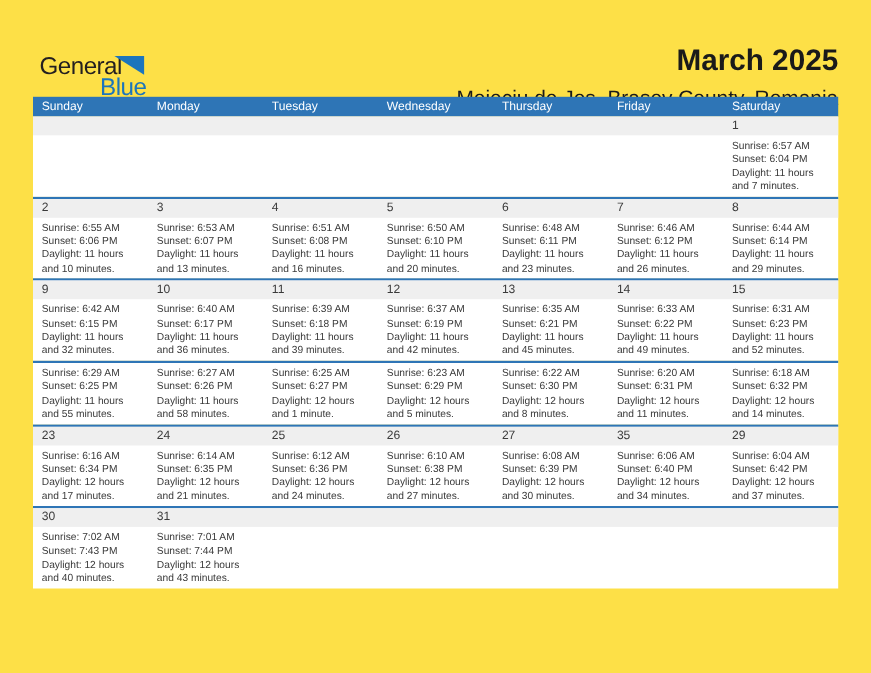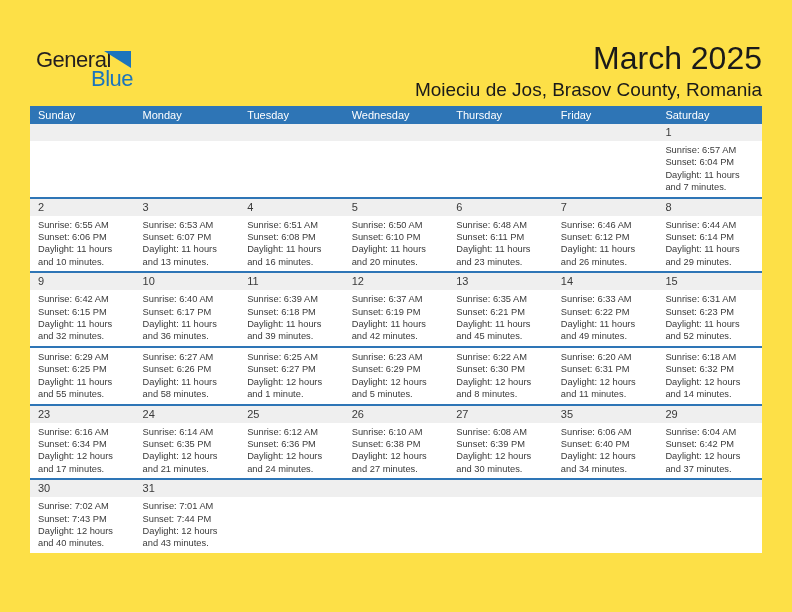--- a/index.html
+++ b/index.html
@@ -6,24 +6,24 @@
   .page{
     position:relative;width:792px;height:612px;background:#fde047;overflow:hidden;
     font-family:"Liberation Sans","DejaVu Sans",sans-serif;color:#3a3a3a;
   }
   
   .logo{position:absolute;left:36px;top:47px;width:130px;height:46px;}
   .logo-general{position:absolute;left:0;top:0;font-size:22px;color:#231f20;letter-spacing:-0.5px;}
   .logo-triangle{position:absolute;left:68px;top:4px;width:0;height:0;
     border-top:17px solid #1c75bc;border-left:27px solid transparent;}
   .logo-blue{position:absolute;left:55px;top:19px;font-size:22px;color:#1c75bc;letter-spacing:-0.5px;}
-  .cal-title{position:absolute;right:30px;top:40px;font-size:32px;color:#1a1a1a;}
+  .cal-title{position:absolute;right:30px;top:40px;font-size:27px;color:#1a1a1a;font-weight:bold;}
   .cal-subtitle{position:absolute;right:30px;top:79px;font-size:19px;color:#1a1a1a;}
   
-  .calendar{position:absolute;left:30px;top:106px;width:732px;}
+  .calendar{position:absolute;left:30px;top:88px;width:732px;}
   .weekday-header{display:flex;background:#2e75b6;height:18px;}
   .weekday{flex:0 0 104.57px;box-sizing:border-box;padding-left:8px;
     color:#ffffff;font-size:11px;line-height:18px;white-space:nowrap;overflow:hidden;}
   .week-row{background:#ffffff;}
   .week-row + .week-row{border-top:2px solid #2e75b6;}
   .day-band{display:flex;background:#efefef;height:17px;}
   .day-num{flex:0 0 104.57px;box-sizing:border-box;padding-left:8px;
     font-size:11px;line-height:17px;color:#3a3a3a;}
   .cells-row{display:flex;}
   .cell{flex:0 0 104.57px;box-sizing:border-box;min-height:55px;

